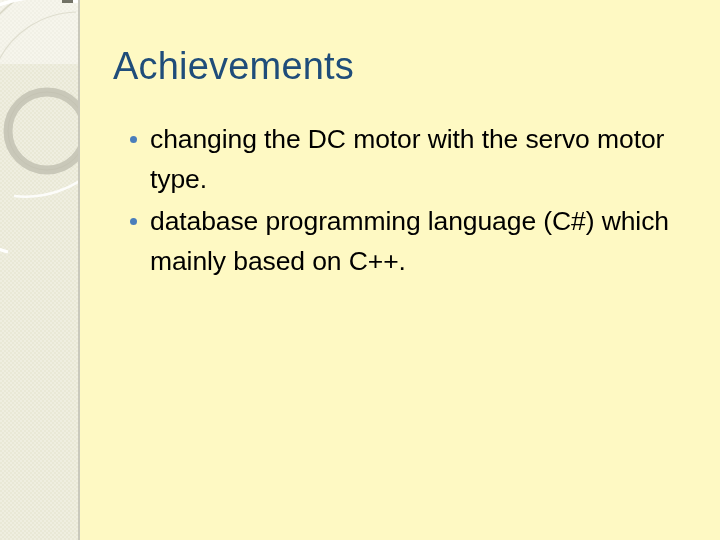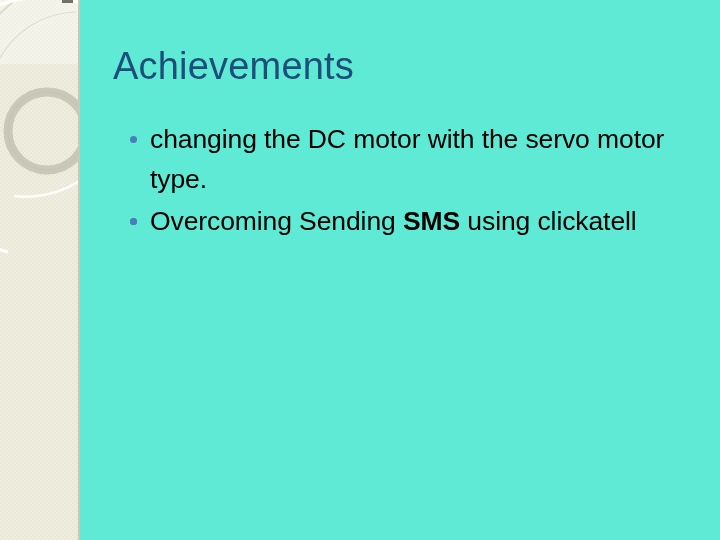--- a/index.html
+++ b/index.html
@@ -79,21 +79,21 @@
     height: 7px;
     border-radius: 50%;
     background: #4A7EBB;
   }
   .bullet-text { display: inline; }
   .em-bold { font-weight: 700; }
 </style>
 </head>
 <body>
 
-<div id="slide" style="background: #5eead4;">
+<div id="slide" style="background: #fef9c3;">
 
   <div id="deco-band">
     <svg id="deco-svg" width="81" height="540" viewBox="0 0 81 540" xmlns="http://www.w3.org/2000/svg">
       <defs>
         <pattern id="weave" width="4" height="4" patternUnits="userSpaceOnUse">
           <rect width="4" height="4" fill="#E9E8D6"></rect>
           <rect width="2" height="2" fill="#EFEEE0"></rect>
           <rect x="2" y="2" width="2" height="2" fill="#EFEEE0"></rect>
         </pattern>
         <pattern id="weave-light" width="4" height="4" patternUnits="userSpaceOnUse">
@@ -125,17 +125,16 @@
       </g>
 
       <rect x="78" y="0" width="2" height="540" fill="#C9C8BC"></rect>
     </svg>
   </div>
 
   <div id="title" style="color: rgb(31, 77, 122);">Achievements</div>
 
   <ul id="body-list">
       <li class="bullet-item"><span class="bullet-dot" style="background: rgb(74, 126, 187);"></span><span class="bullet-text"><span>changing the DC motor with the servo motor type.</span></span></li>
-      <li class="bullet-item"><span class="bullet-dot" style="background: rgb(74, 126, 187);"></span></li>
-      <li class="bullet-item"><span class="bullet-dot" style="background: rgb(74, 126, 187);"></span><span class="bullet-text"><span>Overcoming Sending </span><span class="em-bold">SMS</span><span> using clickatell</span></span></li>
+      <li class="bullet-item"><span class="bullet-dot" style="background: rgb(74, 126, 187);"></span><span class="bullet-text"><span>database programming language (C#) which mainly based on C++.</span></span></li>
     </ul>
 
 </div>
 
 </body></html>

